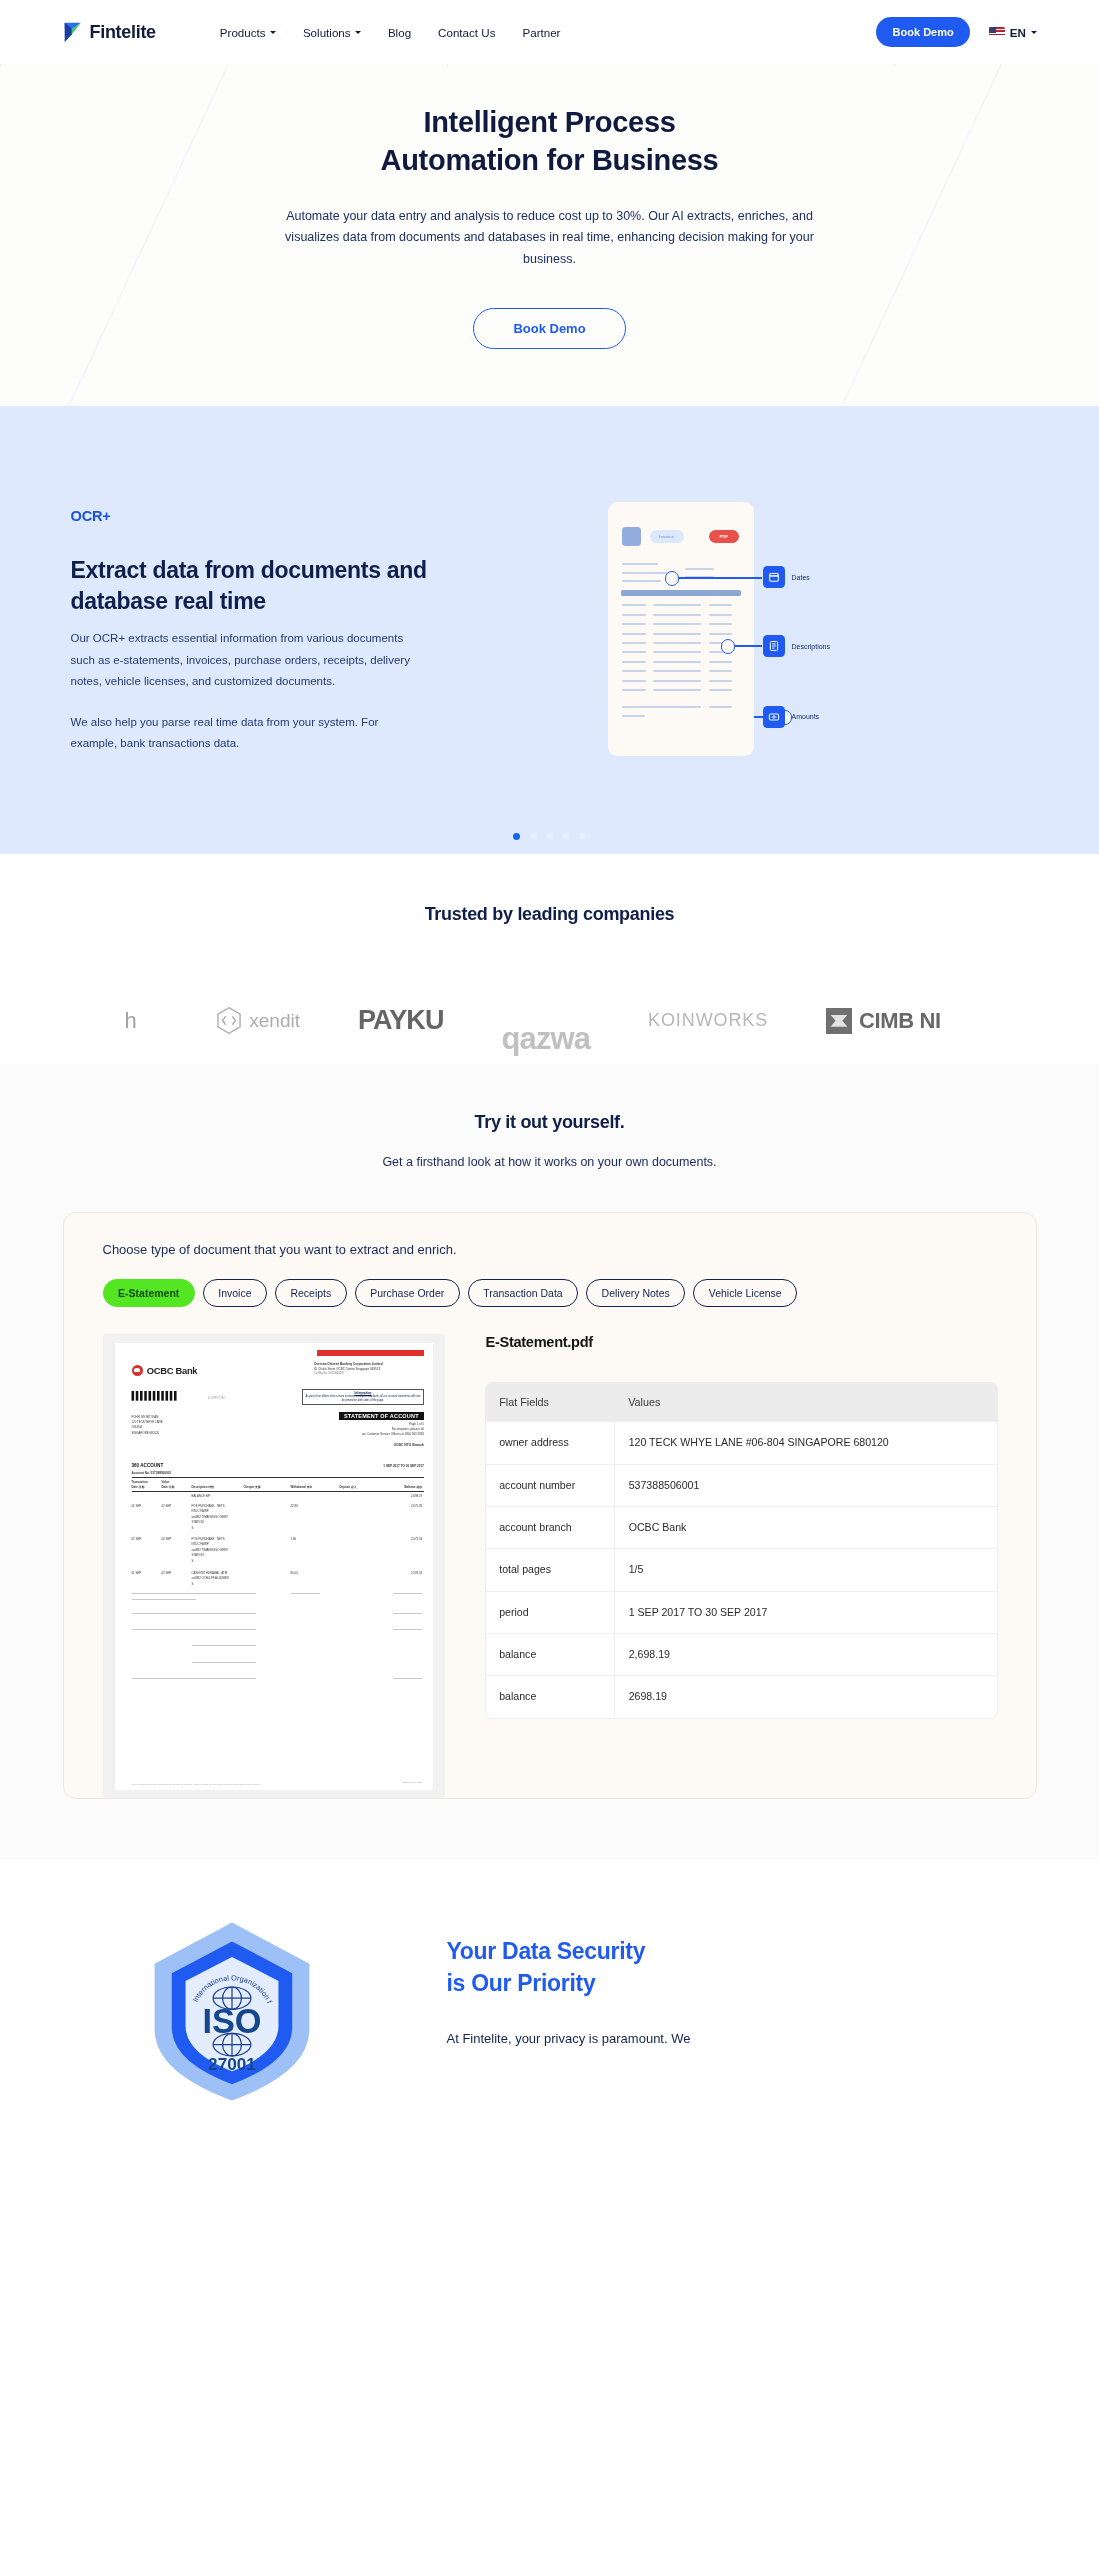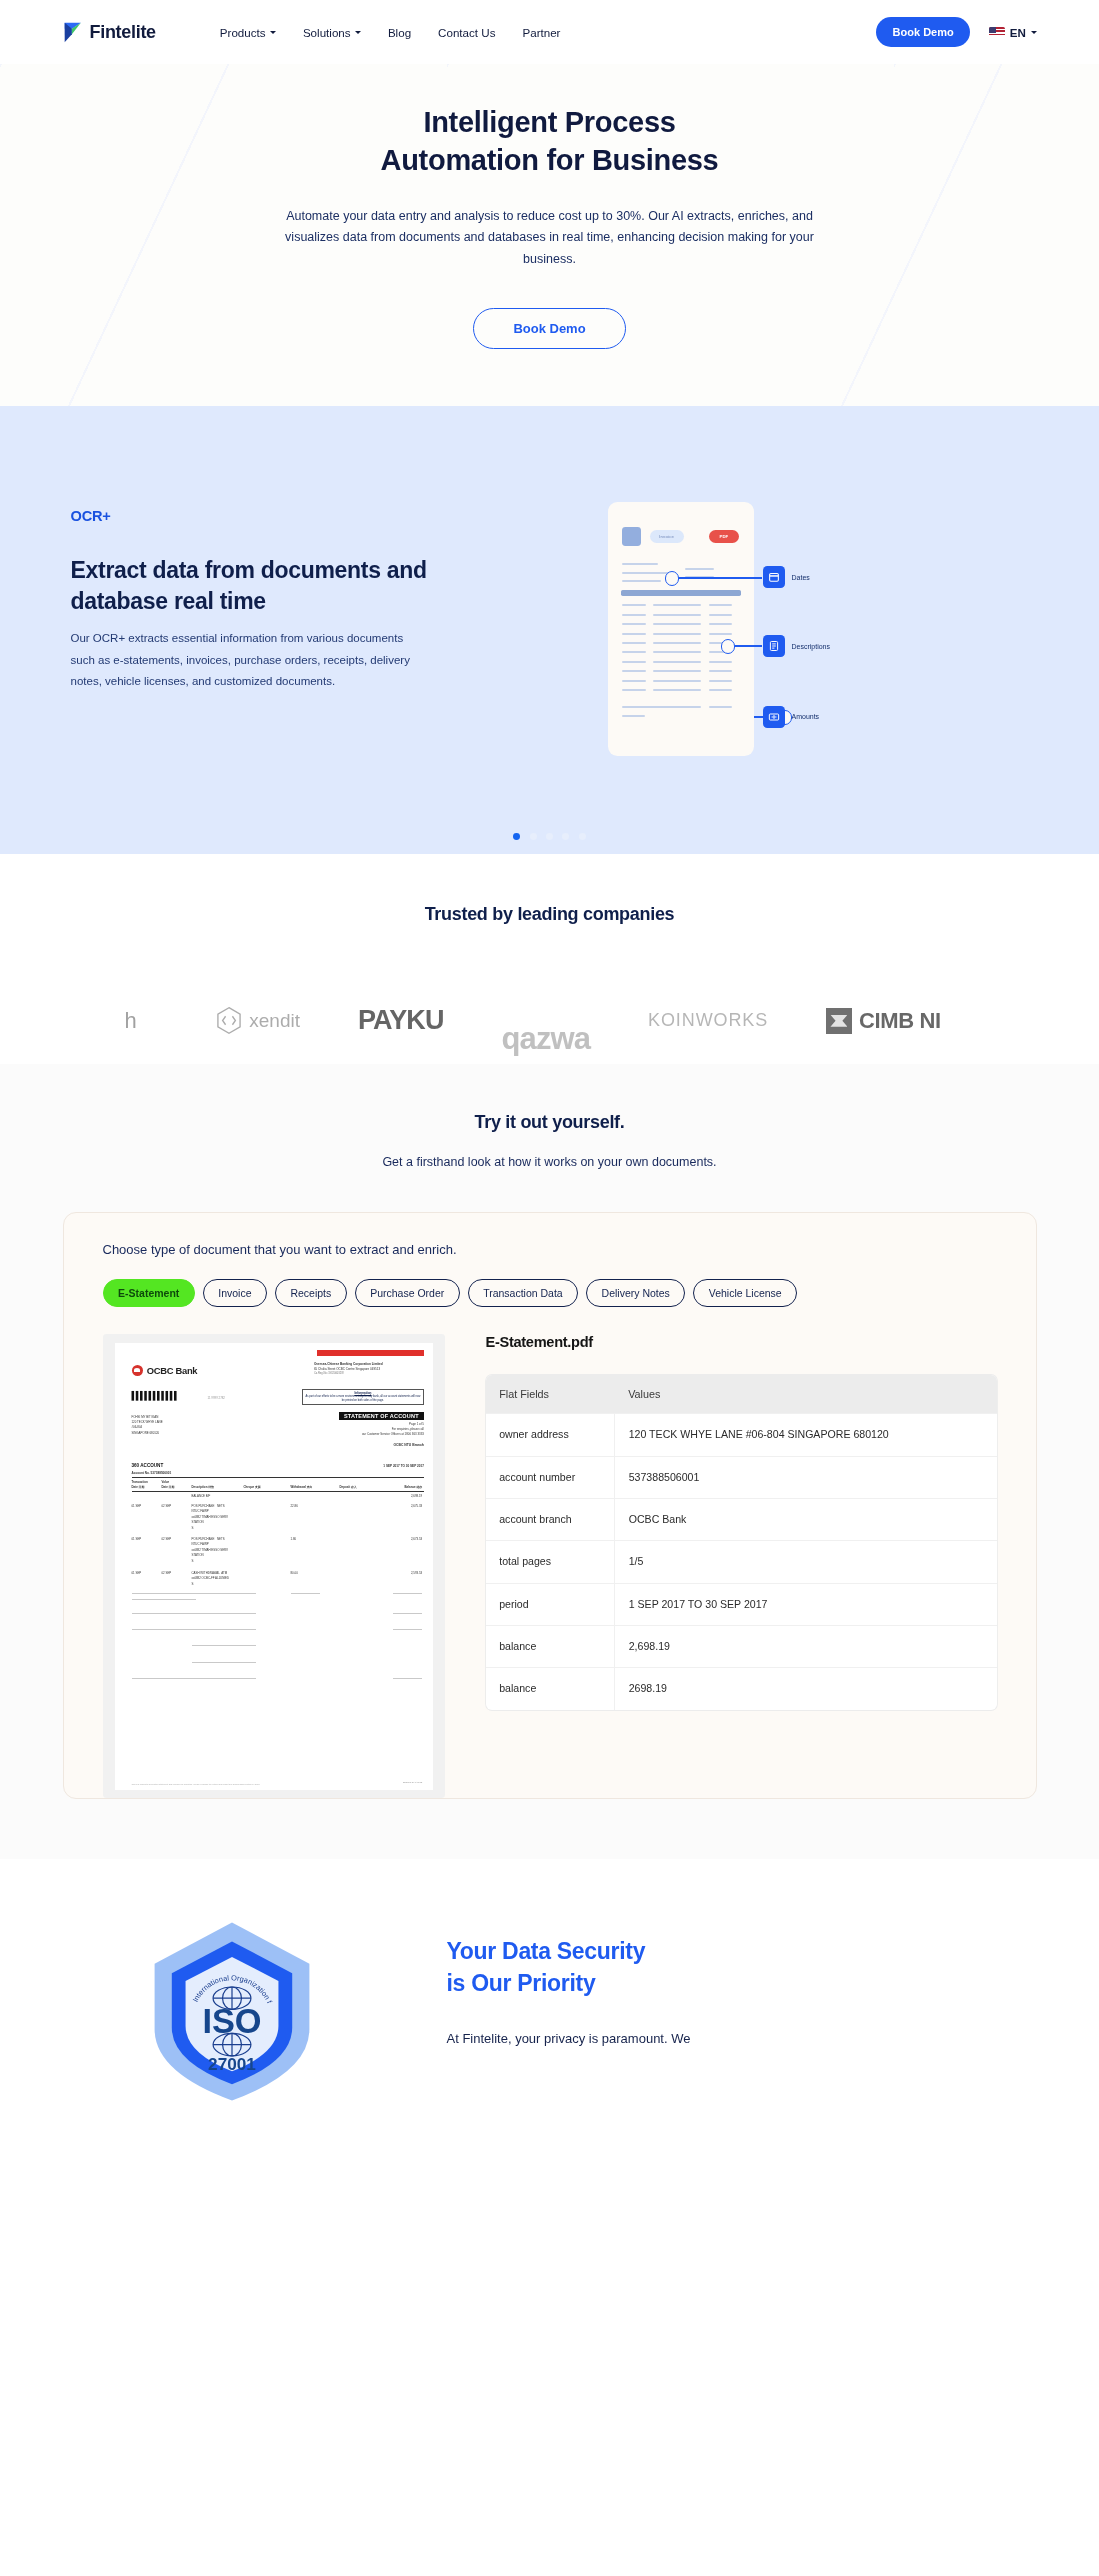--- a/index.html
+++ b/index.html
@@ -154,21 +154,21 @@
 
   .panel-body{ margin-top:27.5px; display:flex; gap:41px; padding-bottom:0; }
   .preview{
     width:342px; height:464px; background:#f1f1f1; border-radius:3.4px;
     padding:8.6px 12px; overflow:hidden; position:relative; flex:none;
   }
   .sheet{ background:#fff; width:100%; height:100%; padding:8.6px 10.3px; position:relative; overflow:hidden;}
   .results{ flex:1; }
   .results h4{ font-size:14.6px; font-weight:700; color:#151515; letter-spacing:-0.3px;}
   .tbl{
-    margin-top:25px; width:100%; border-collapse:collapse;
+    margin-top:33px; width:100%; border-collapse:collapse;
     background:#fff; border-radius:6px; overflow:hidden;
     box-shadow:0 0 0 0.9px #ececec;
     font-size:10.6px; color:#2b2b2b;
   }
   .tbl th{
     background:#ececec; text-align:left; font-weight:400; color:#3a3a3a;
     padding:13px 13.7px; font-size:10.8px;
   }
   .tbl td{ padding:13px 13.7px; border-top:0.9px solid #f0f0f0; vertical-align:top; line-height:1.45;}
   .tbl td:first-child{ width:129px; border-right:0.9px solid #f0f0f0;}
@@ -242,20 +242,21 @@
       <button class="btn-demo-outline">Book Demo</button>
     </div>
   </div>
 
   <div class="ocr">
     <div class="ocr-wrap">
       <div class="ocr-left">
         <div class="eyebrow">OCR+</div>
         <h2>Extract data from documents and database real time</h2>
         <p>Our OCR+ extracts essential information from various documents such as e-statements, invoices, purchase orders, receipts, delivery notes, vehicle licenses, and customized documents.</p>
+        <p>We also help you parse real time data from your system. For example, bank transactions data.</p>
       </div>
 
       <div class="illus">
         <div class="doc-card">
           <div class="doc-head">
             <span class="doc-sq"></span>
             <span class="doc-pill">Invoice</span>
             <span class="doc-pdf">PDF</span>
           </div>
           <span class="ln" style="left:14.6px;top:61px;width:36px"></span>

